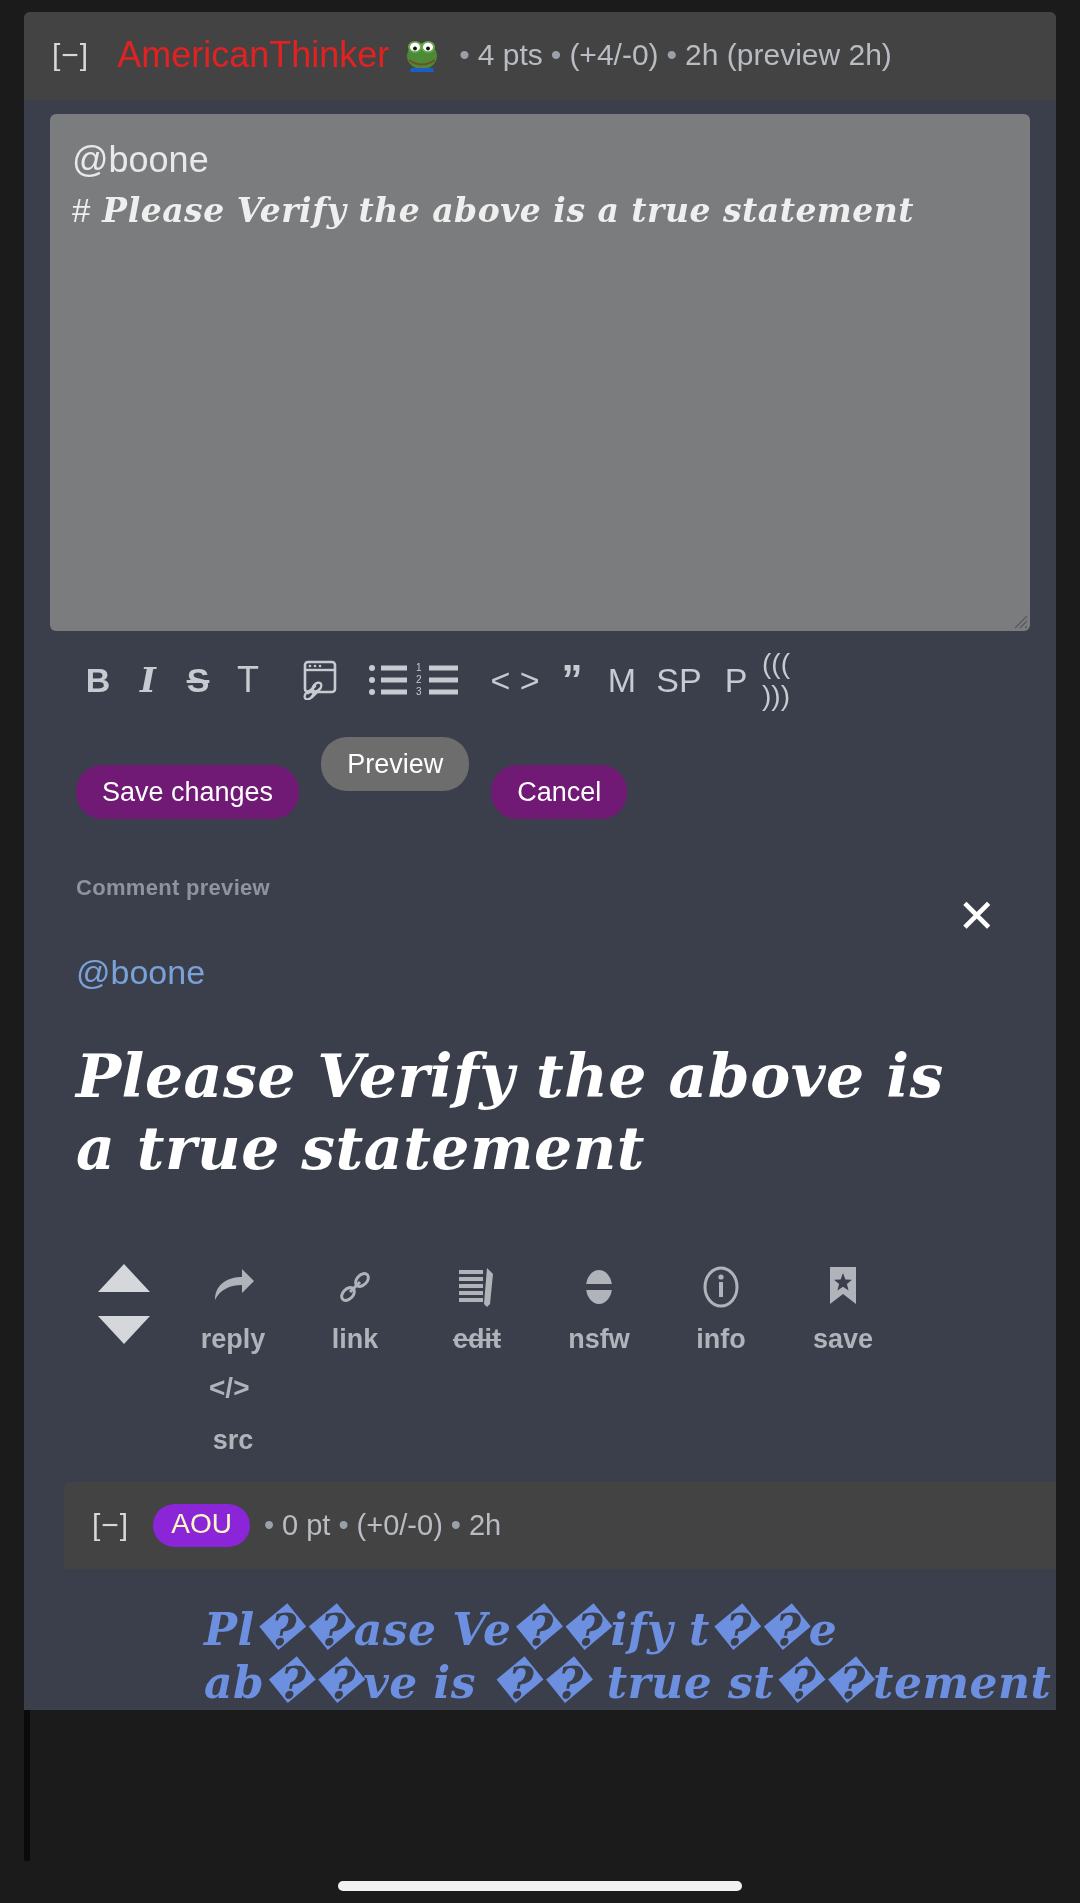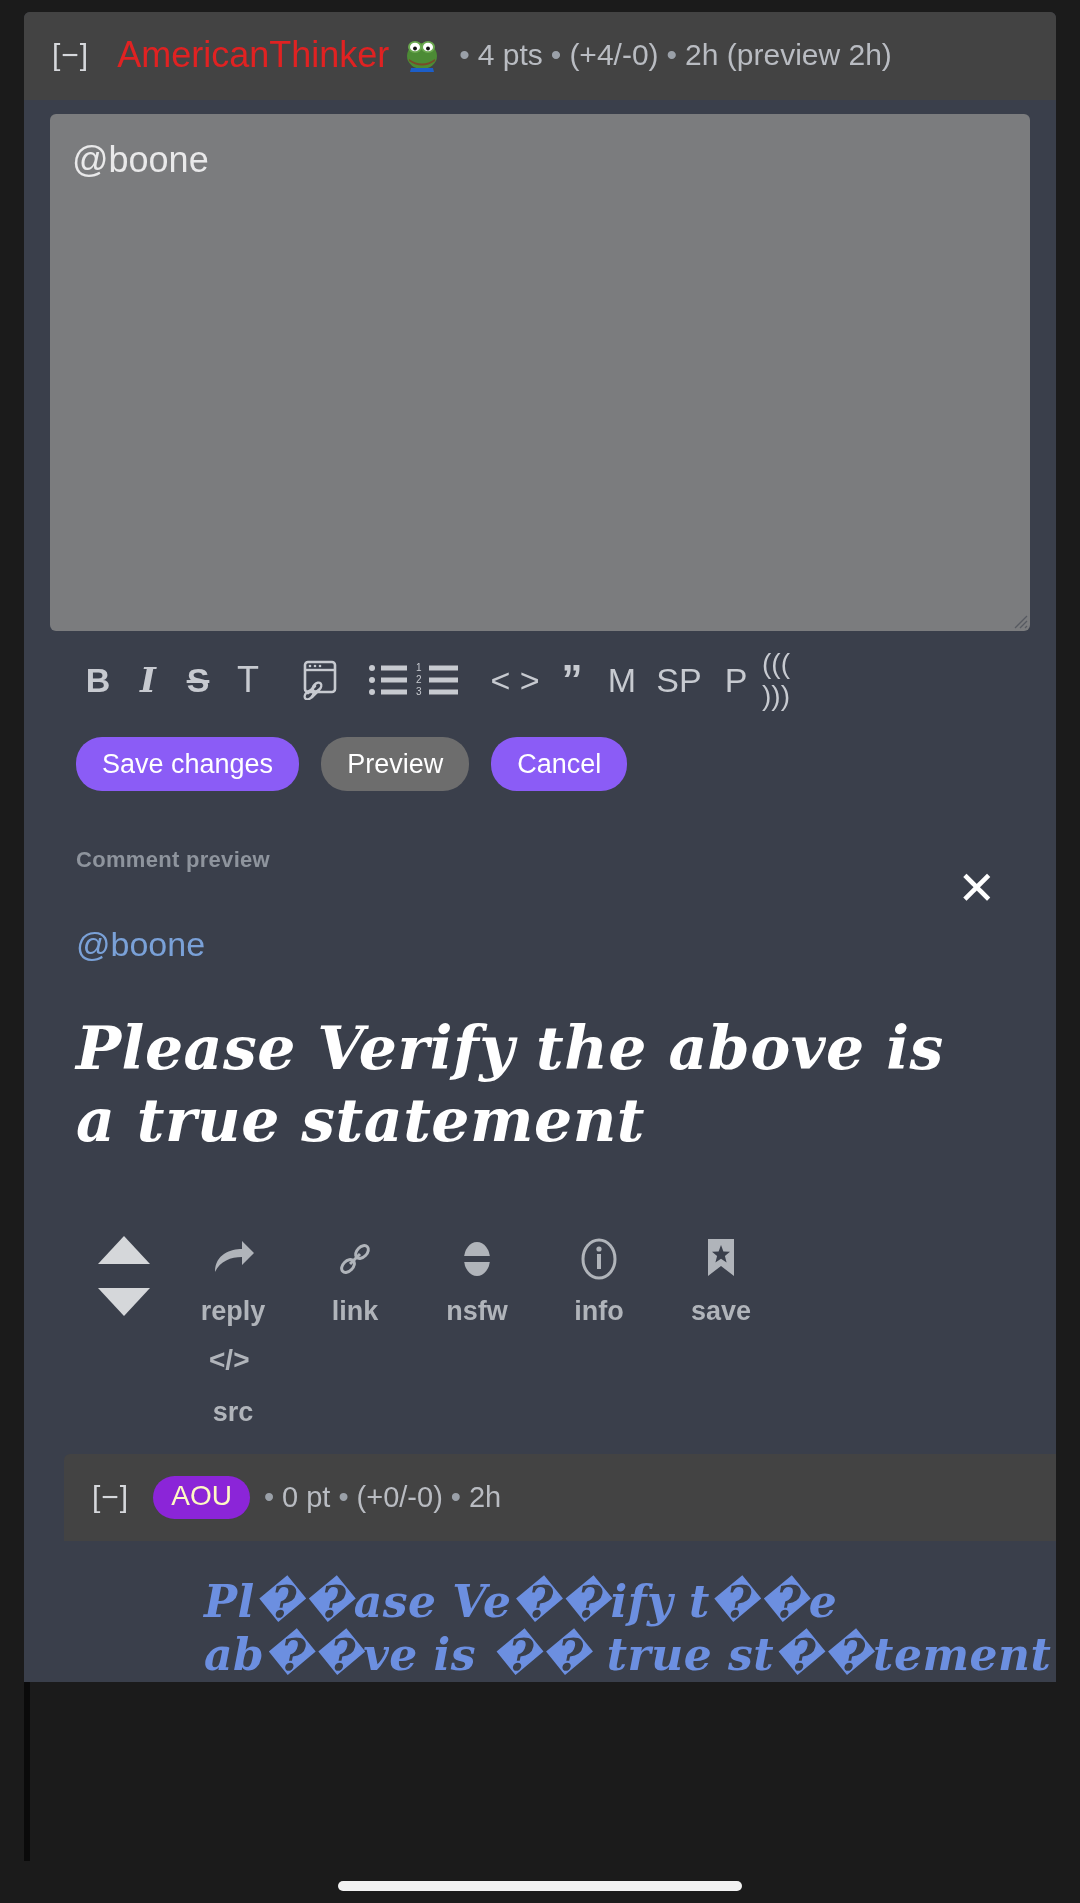--- a/index.html
+++ b/index.html
@@ -160,21 +160,21 @@
     border-radius: 26px;
     padding: 0 26px;
     height: 54px;
     font-size: 27px;
     color: #ffffff;
     font-family: "Liberation Sans", sans-serif;
     cursor: pointer;
     display: inline-flex;
     align-items: center;
   }
-  .btn-primary { background: #8b5cf6; }
+  .btn-primary { background: #701a75; margin-top: 28px; }
   .btn-secondary { background: #6d6d6d; }
 
   
   .preview-wrap {
     background: #3a3f4b;
     padding: 56px 26px 0 26px;
     position: relative;
   }
   .preview-title {
     color: #8e949d;
@@ -335,20 +335,21 @@
       <span class="meta">4 pts</span>
       <span class="meta-dot">•</span>
       <span class="meta">(+4/-0)</span>
       <span class="meta-dot">•</span>
       <span class="meta">2h (preview 2h)</span>
     </div>
 
     <div class="editor-body">
       <div class="textarea-box">
         <div class="ta-line1">@boone</div>
+        <div class="ta-line2"><span class="ta-hash">#</span> <span>Please Verify the above is a true statement</span></div>
         <svg class="resize-grip" viewBox="0 0 14 14">
             <path d="M13 1 L1 13 M13 6 L6 13 M13 11 L11 13" stroke="#3a3f4b" stroke-width="1.3" fill="none"></path>
           </svg>
       </div>
 
       <div class="format-toolbar">
         <span class="fmt bold">B</span>
         <span class="fmt ital">I</span>
         <span class="fmt strike">S</span>
         <span class="fmt tee gap">T</span>
@@ -425,20 +426,33 @@
             <span class="ic">
               <svg width="46" height="46" viewBox="0 0 46 46">
                 <ellipse cx="16" cy="30" rx="7.5" ry="5" transform="rotate(-45 16 30)" fill="none" stroke="#b0b4ba" stroke-width="3"></ellipse>
                 <ellipse cx="30" cy="16" rx="7.5" ry="5" transform="rotate(-45 30 16)" fill="none" stroke="#b0b4ba" stroke-width="3"></ellipse>
                 <line x1="18" y1="28" x2="28" y2="18" stroke="#b0b4ba" stroke-width="3"></line>
               </svg>
             </span>
             <span class="lbl">link</span>
           </div>
 
+          <div class="act struck">
+            <span class="ic">
+              <svg width="46" height="46" viewBox="0 0 46 46">
+                <rect x="5" y="6" width="24" height="4" fill="#b0b4ba"></rect>
+                <rect x="5" y="13" width="24" height="4" fill="#b0b4ba"></rect>
+                <rect x="5" y="20" width="24" height="4" fill="#b0b4ba"></rect>
+                <rect x="5" y="27" width="24" height="4" fill="#b0b4ba"></rect>
+                <rect x="5" y="34" width="24" height="4" fill="#b0b4ba"></rect>
+                <path d="M33 4 L39 10 L36 40 L33 43 L30 40 Z" fill="#b0b4ba"></path>
+              </svg>
+            </span>
+            <span class="lbl">edit</span>
+          </div>
 
 
           <div class="act">
             <span class="ic">
               <svg width="46" height="46" viewBox="0 0 46 46">
                 <ellipse cx="23" cy="23" rx="13" ry="17" fill="#b0b4ba"></ellipse>
                 <rect x="9" y="20" width="28" height="6" fill="#3a3f4b"></rect>
               </svg>
             </span>
             <span class="lbl">nsfw</span>

